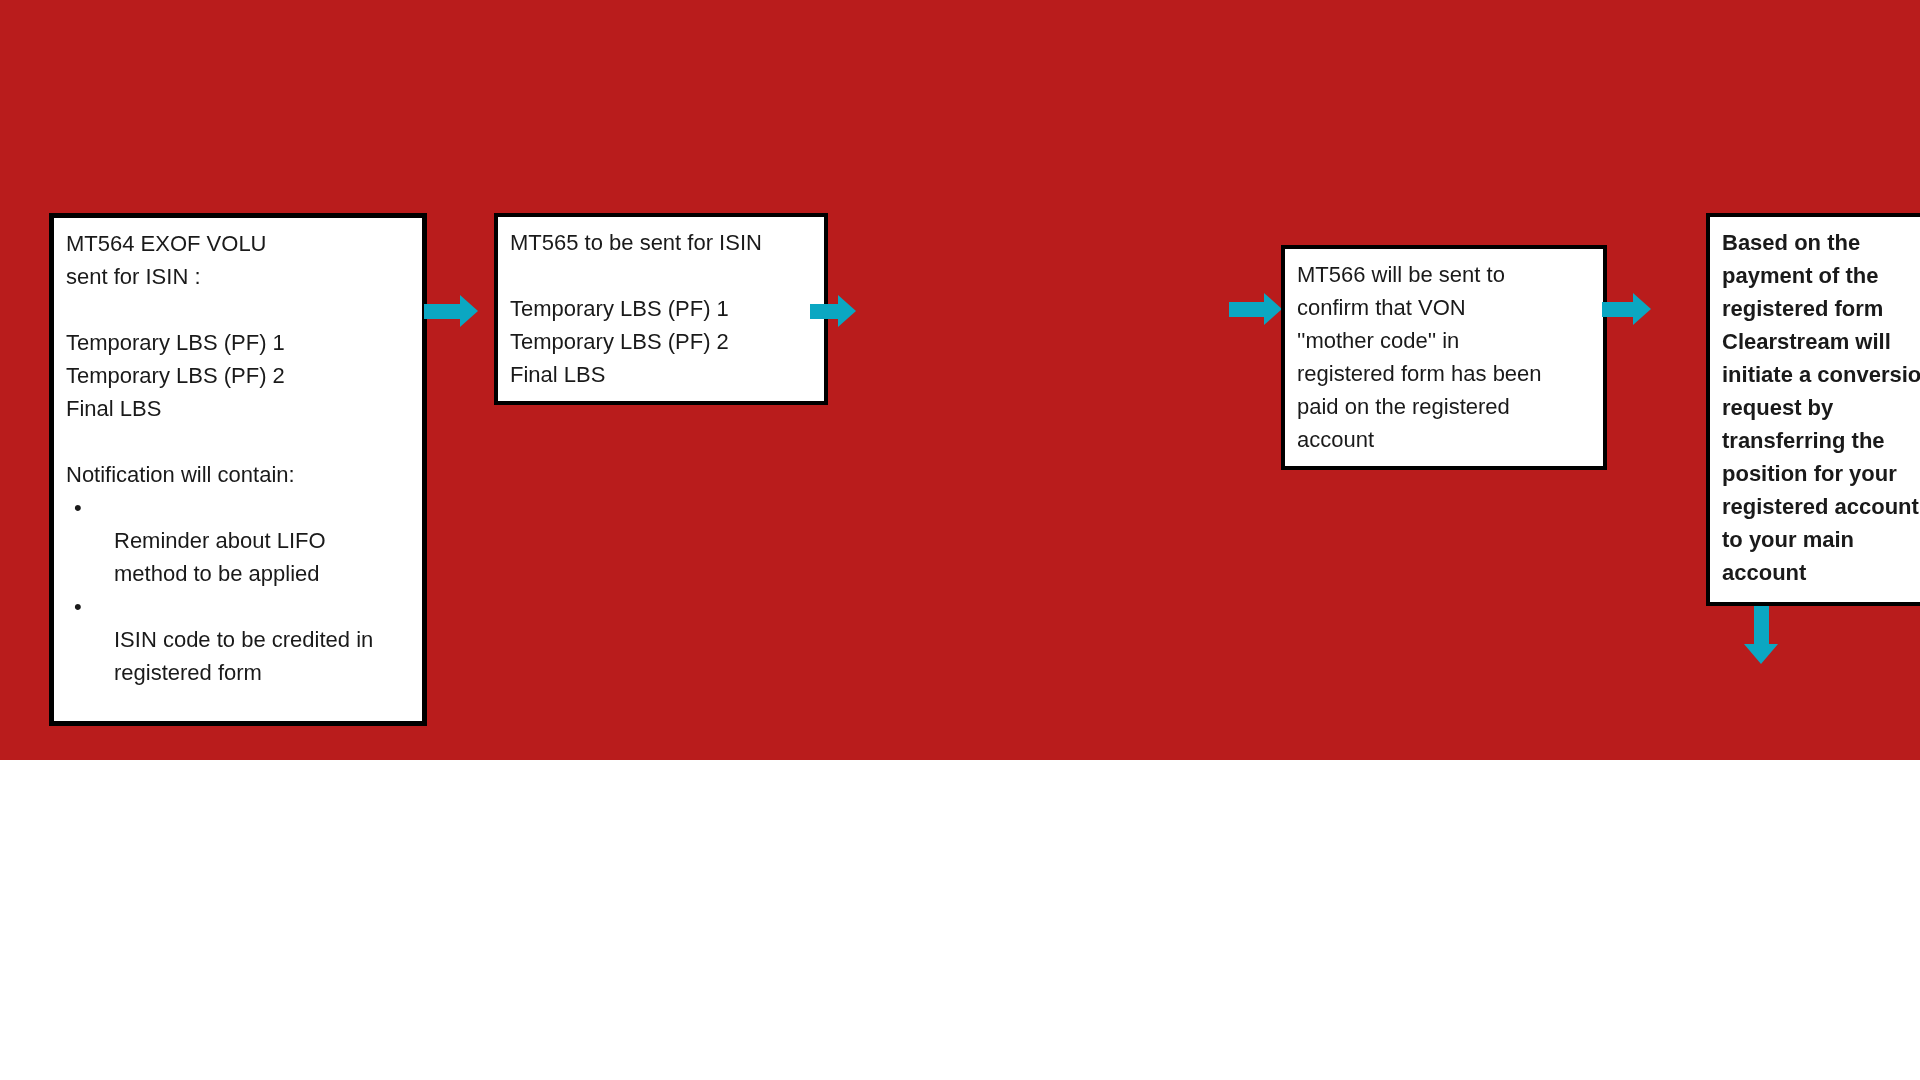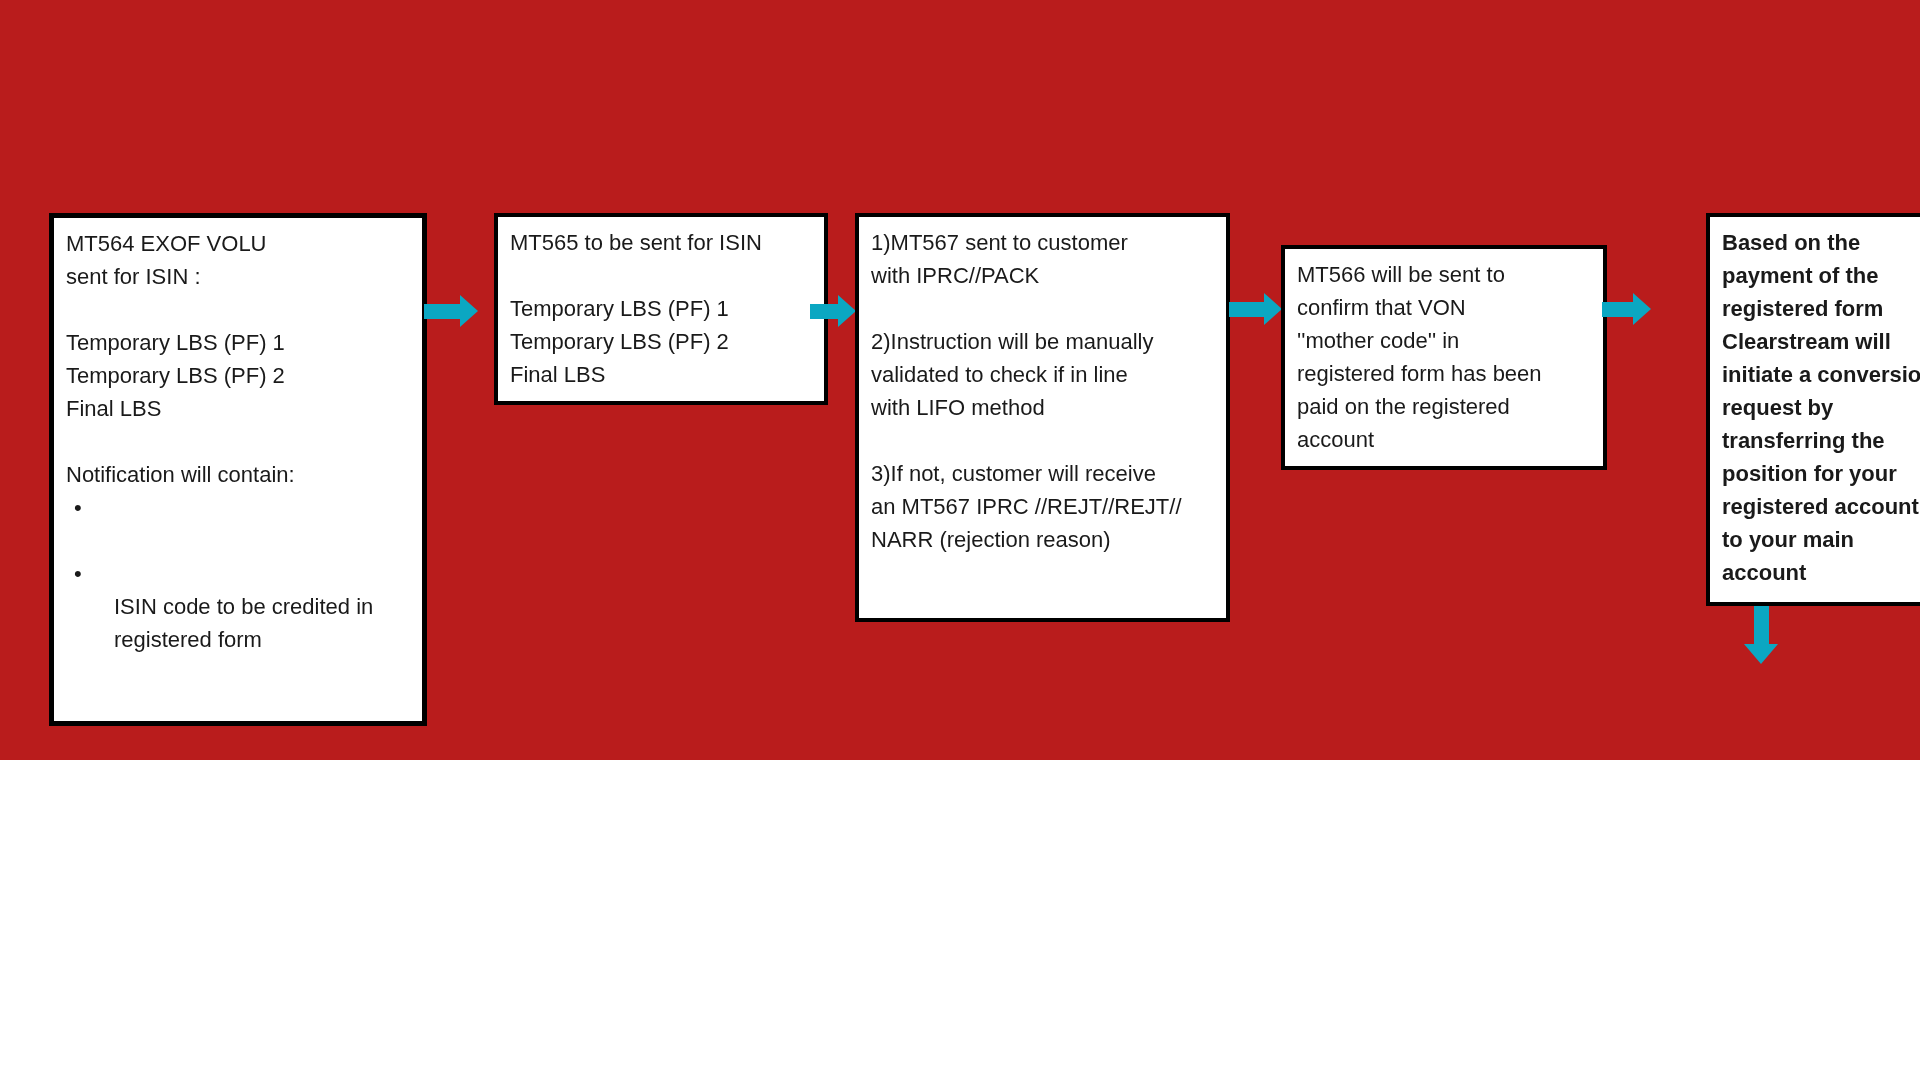--- a/index.html
+++ b/index.html
@@ -89,21 +89,22 @@
     <div class="box-text">MT564 EXOF VOLU
 sent for ISIN :
 
 Temporary LBS (PF) 1
 Temporary LBS (PF) 2
 Final LBS
 
 Notification will contain:</div>
     <ul class="bullets">
       <li>
-        <span class="bullet-dot">•</span>
+        <span class="bullet-dot">•</span><span>Reminder about LIFO
+method to be applied</span>
       </li>
       <li>
         <span class="bullet-dot">•</span><span>ISIN code to be credited in
 registered form</span>
       </li>
     </ul>
   </div>
 
   <div class="h-arrow arrow-1">
     <div class="shaft"></div>
@@ -116,32 +117,20 @@
 Temporary LBS (PF) 1
 Temporary LBS (PF) 2
 Final LBS</div>
   </div>
 
   <div class="h-arrow arrow-2">
     <div class="shaft"></div>
     <div class="head"></div>
   </div>
 
-  <div class="flow-box box-3">
-    <div class="box-text">1)MT567 sent to customer
-with IPRC//PACK
-
-2)Instruction will be manually
-validated to check if in line
-with LIFO method
-
-3)If not, customer will receive
-an MT567 IPRC //REJT//REJT//
-NARR (rejection reason)</div>
-  </div>
 
   <div class="h-arrow arrow-3">
     <div class="shaft"></div>
     <div class="head"></div>
   </div>
 
   <div class="flow-box box-4">
     <div class="box-text">MT566 will be sent to
 confirm that  VON
 ''mother code'' in

